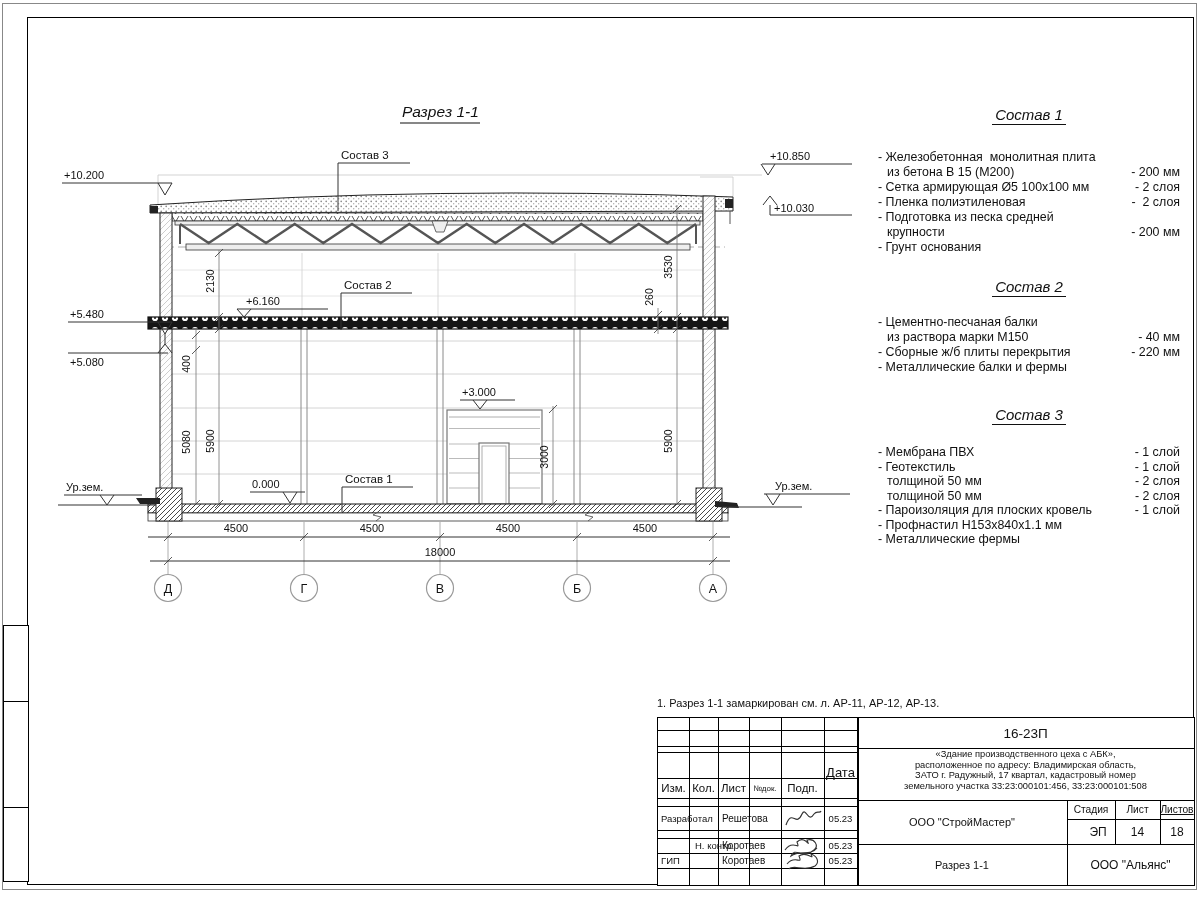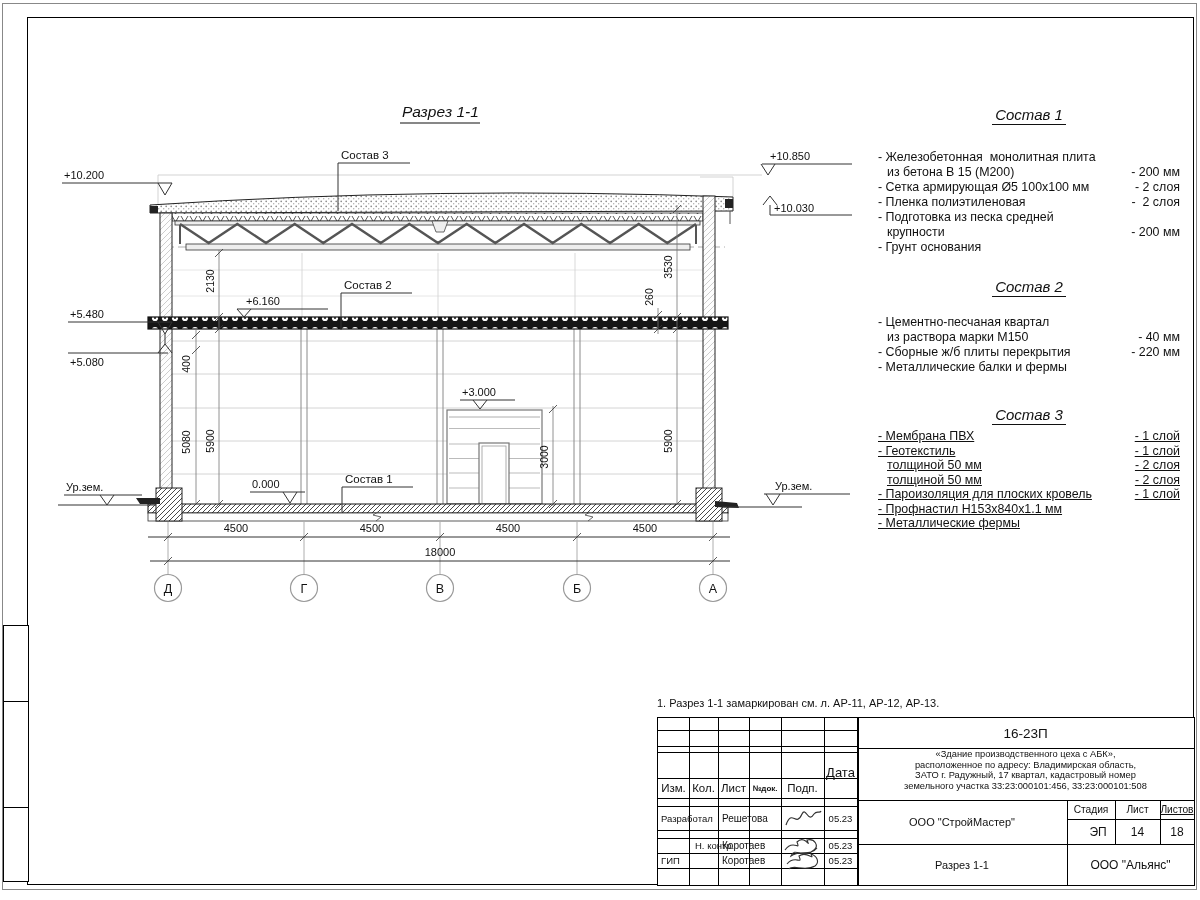--- a/index.html
+++ b/index.html
@@ -14,21 +14,21 @@
   .slist{position:absolute;left:878px;width:302px;}
   .slist .hd{text-align:center;font-size:15px;font-style:italic;}
   .slist .hd span{border-bottom:1.2px solid #111;padding:0 3px 1px;}
   .rows{font-size:12.4px;line-height:15px;}
   .row{display:flex;justify-content:space-between;}
   .row .l{white-space:pre;}
   .row .r{white-space:pre;}
   .row.ind .l{padding-left:9px;}
   #list-s1 .rows{margin-top:27px;}
   #list-s2 .rows{margin-top:20px;}
-  #list-s3 .rows{margin-top:6px;line-height:14.5px;text-decoration:underline;}
+  #list-s3 .rows{margin-top:22px;line-height:14.5px;}
   
   #note{left:657px;top:697px;font-size:11px;}
   #tb{left:657px;top:717px;width:536px;height:167px;border:1.6px solid #000;background:#fff;}
   #tb .vl{position:absolute;width:1px;background:#000;}
   #tb .hl{position:absolute;height:1px;background:#000;}
   #tb .c{position:absolute;display:flex;align-items:center;justify-content:center;text-align:center;}
   #tb .cl{position:absolute;display:flex;align-items:center;}
 </style>
 </head>
 <body>
@@ -294,21 +294,21 @@
     <div class="row">
         <span class="l">- Грунт основания</span>
         <span class="r"></span>
       </div>
   </div>
 </div>
 <div class="slist" id="list-s2" style="top:278px;">
   <div class="hd"><span>Состав 2</span></div>
   <div class="rows">
     <div class="row">
-        <span class="l">- Цементно-песчаная квартал</span>
+        <span class="l">- Цементно-песчаная балки</span>
         <span class="r"></span>
       </div>
     <div class="row ind">
         <span class="l">из раствора марки М150</span>
         <span class="r">- 40 мм</span>
       </div>
     <div class="row">
         <span class="l">- Сборные ж/б плиты перекрытия</span>
         <span class="r">- 220 мм</span>
       </div>
@@ -378,21 +378,21 @@
   <div class="hl" style="left:0;top:150px;width:199px;"></div>
 
   <div class="hl" style="left:199px;top:30px;width:337px;"></div>
   <div class="hl" style="left:199px;top:82px;width:337px;"></div>
   <div class="hl" style="left:409px;top:101px;width:127px;"></div>
   <div class="hl" style="left:199px;top:126px;width:337px;"></div>
 
   <div class="c" style="left:0;top:60px;width:31px;height:20px;font-size:11.5px;">Изм.</div>
   <div class="c" style="left:31px;top:60px;width:29px;height:20px;font-size:11.5px;">Кол.</div>
   <div class="c" style="left:60px;top:60px;width:31px;height:20px;font-size:11.5px;">Лист</div>
-  <div class="c" style="left:91px;top:60px;width:32px;height:20px;font-size:8px;font-weight:bold;">№док.</div>
+  <div class="c" style="left:91px;top:60px;width:32px;height:20px;font-size:8px;">№док.</div>
   <div class="c" style="left:123px;top:60px;width:43px;height:20px;font-size:11.5px;">Подп.</div>
   <div class="c" style="left:166px;top:44px;width:33px;height:20px;font-size:13px;">Дата</div>
 
   <div class="cl" style="left:3px;top:88px;height:24px;font-size:9.5px;">Разработал</div>
   <div class="cl" style="left:64px;top:88px;height:24px;font-size:10px;">Решетова</div>
   <div class="c" style="left:166px;top:88px;width:33px;height:24px;font-size:9.5px;">05.23</div>
   <div class="cl" style="left:3px;top:120px;height:15px;font-size:9.5px;margin-left:34px;">Н. контр.</div>
   <div class="cl" style="left:64px;top:120px;height:15px;font-size:10px;">Коротаев</div>
   <div class="c" style="left:166px;top:120px;width:33px;height:15px;font-size:9.5px;">05.23</div>
   <div class="cl" style="left:3px;top:135px;height:15px;font-size:9.5px;">ГИП</div>

